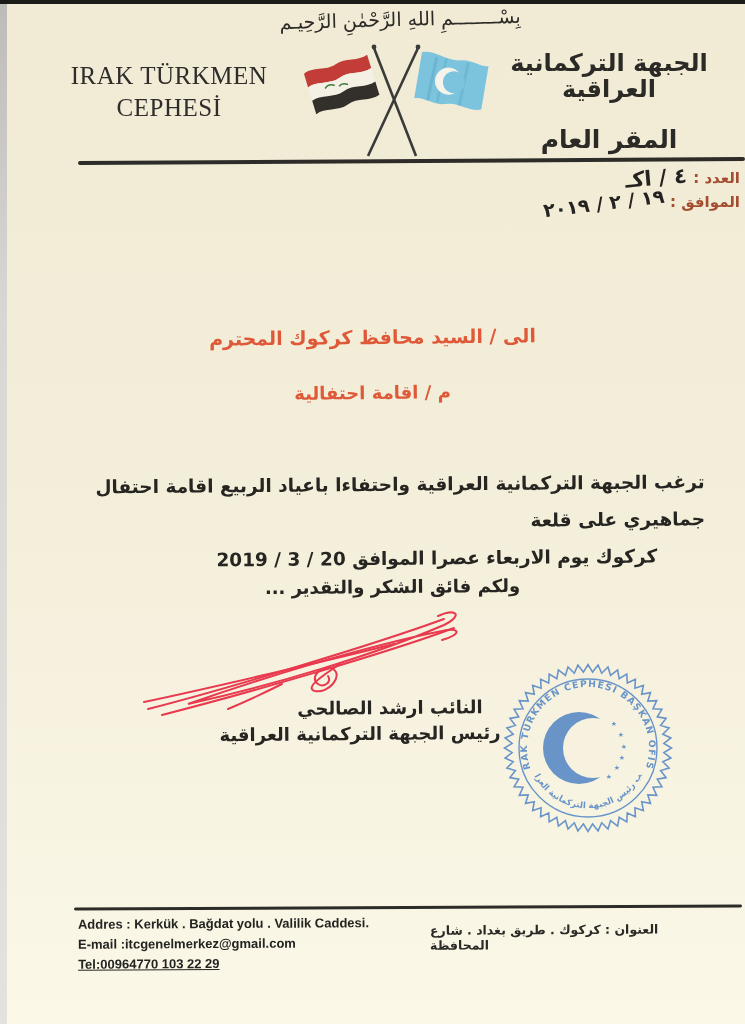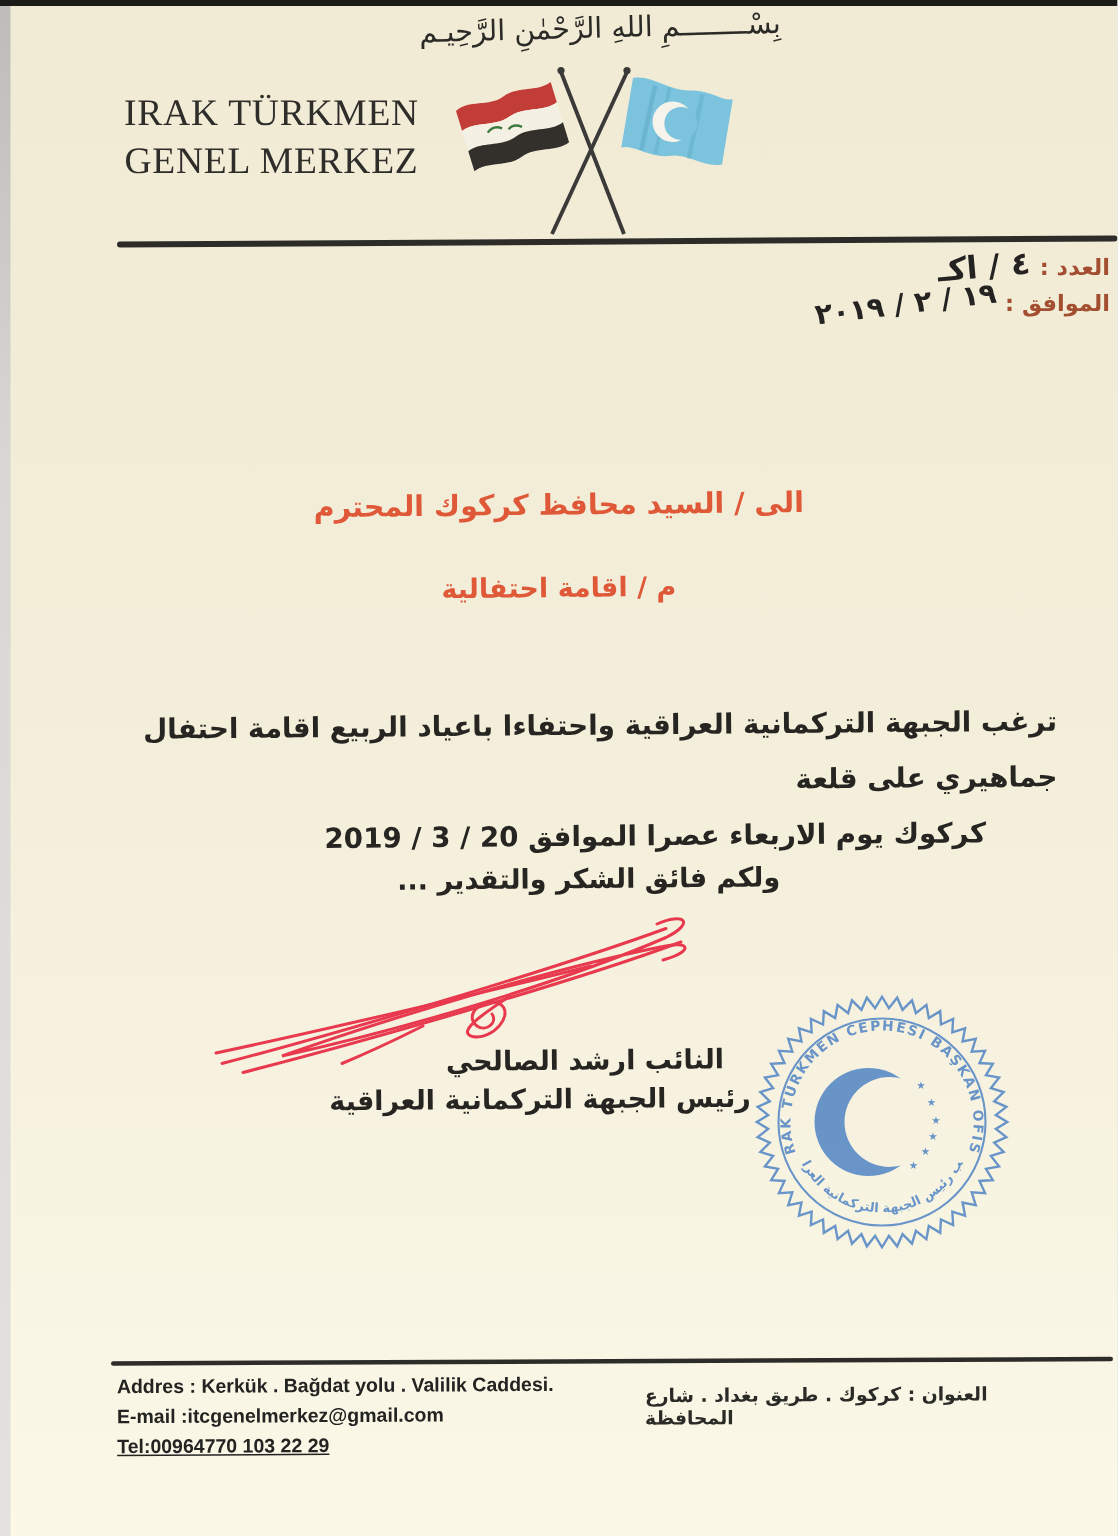--- a/index.html
+++ b/index.html
@@ -6,21 +6,21 @@
   body{width:745px;height:1024px;position:relative;overflow:hidden;
        font-family:"DejaVu Sans",sans-serif;background:#e9e9e5;}
   .page{position:absolute;inset:0;
         background:linear-gradient(180deg,#f1ebd5 0%,#f3eed9 45%,#f8f4e2 80%,#fbf8e8 100%);}
   .edge-top{position:absolute;left:0;top:0;width:745px;height:4px;background:#1b1b19;}
   .edge-left{position:absolute;left:0;top:4px;width:7px;height:1020px;
              background:linear-gradient(180deg,#bdbcb8,#d8d7d3 30%,#e3e2de);}
   .abs{position:absolute;}
   .basmala{top:8px;left:270px;width:260px;text-align:center;font-size:19px;
            color:#2b2a27;transform:rotate(-1.5deg);direction:rtl;}
-  .org-latin{top:60px;left:52px;width:258px;text-align:center;
+  .org-latin{top:60px;left:40px;width:258px;text-align:center;
              font-family:"Liberation Serif","DejaVu Serif",serif;
              font-size:25px;line-height:1.28;color:#2e2d2a;letter-spacing:.5px;}
   .org-arabic{top:50px;left:478px;width:262px;text-align:center;direction:rtl;color:#2b2a27;}
   .org-arabic .l1{font-size:24px;font-weight:bold;line-height:1.1;}
   .org-arabic .l2{font-size:25px;font-weight:bold;margin-top:22px;}
   .rule{position:absolute;background:#2d2c29;height:3.5px;border-radius:2px;}
   .rule.hdr{top:159px;left:78px;width:667px;transform:rotate(-.35deg);}
   .rule.ftr{top:906px;left:74px;width:668px;height:3px;transform:rotate(-.25deg);}
   .refblock{top:166px;left:558px;width:182px;direction:rtl;color:#a34e31;}
   .refrow{display:flex;align-items:center;gap:6px;}
@@ -56,21 +56,21 @@
 <body>
 
 <div class="page">
   <div class="edge-top"></div>
   <div class="edge-left"></div>
 
   <div class="abs basmala">بِسْــــــــمِ اللهِ الرَّحْمٰنِ الرَّحِيـم</div>
 
   <div class="abs org-latin">
     <div>IRAK TÜRKMEN</div>
-    <div>GENEL MERKEZ</div>
+    <div>CEPHESİ</div>
   </div>
 
   <svg class="abs flags-svg" width="204" height="122" viewBox="0 0 204 122">
     <line x1="80" y1="6" x2="122" y2="114" stroke="#3a3a38" stroke-width="2.6"></line>
     <line x1="124" y1="6" x2="74" y2="114" stroke="#3a3a38" stroke-width="2.6"></line>
     <circle cx="80" cy="5" r="2.4" fill="#3a3a38"></circle>
     <circle cx="124" cy="5" r="2.4" fill="#3a3a38"></circle>
     <g transform="translate(10,32) rotate(-17)">
       <path d="M0,0 C10,-5 22,4 33,0 C44,-4 56,4 66,0 L66,14 C56,18 44,10 33,14 C22,18 10,10 0,14 Z" fill="#c23d37"></path>
       <path d="M0,14 C10,10 22,18 33,14 C44,10 56,18 66,14 L66,28 C56,32 44,24 33,28 C22,32 10,24 0,28 Z" fill="#f4f1e4"></path>
@@ -80,20 +80,24 @@
     <g transform="translate(128,10) rotate(12)">
       <path d="M0,0 C12,-5 26,4 40,0 C52,-3 62,3 68,0 L70,44 C58,49 46,41 34,46 C22,50 10,43 2,47 Z" fill="#7cc4de"></path>
       <rect x="14" y="2" width="3" height="44" fill="#4f9cbb" opacity=".35"></rect>
       <rect x="24" y="1" width="2.5" height="45" fill="#4f9cbb" opacity=".3"></rect>
       <rect x="46" y="1" width="3" height="44" fill="#4f9cbb" opacity=".3"></rect>
       <circle cx="32" cy="23" r="13.5" fill="#f6f4ea"></circle>
       <circle cx="37.5" cy="23" r="11" fill="#7cc4de"></circle>
     </g>
   </svg>
 
+  <div class="abs org-arabic">
+    <div class="l1">الجبهة التركمانية العراقية</div>
+    <div class="l2">المقر العام</div>
+  </div>
 
   <div class="rule hdr"></div>
 
   <div class="abs refblock">
     <div class="refrow">
       <span class="reflabel">العدد :</span>
       <span class="refval refnum">٤ / اكـ</span>
     </div>
     <div class="refrow">
       <span class="reflabel">الموافق :</span>

